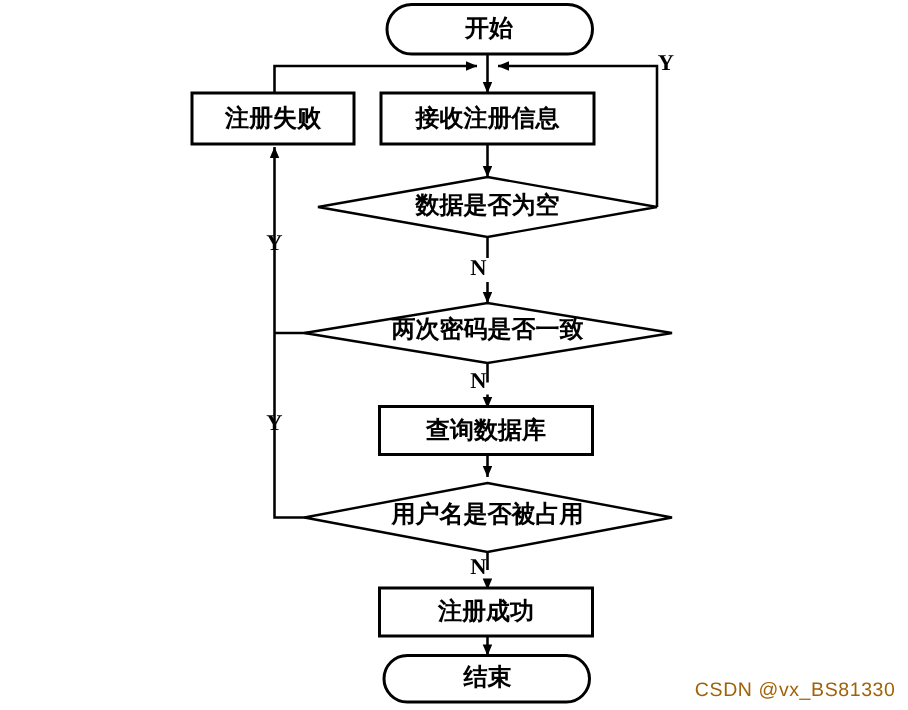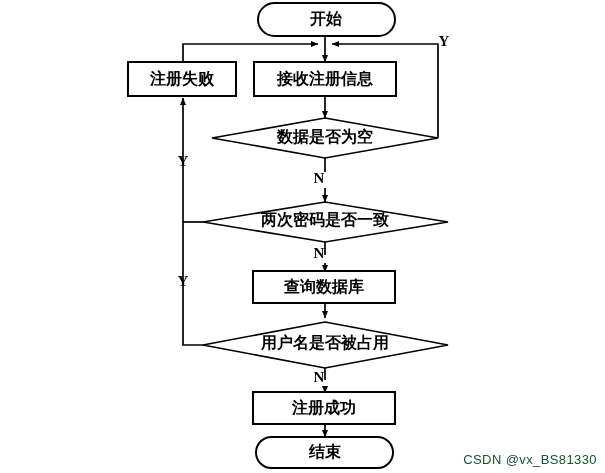--- a/index.html
+++ b/index.html
@@ -54,21 +54,21 @@
     stroke: #000000;
     stroke-width: 1.7;
     fill: none;
   }
   .watermark {
     position: absolute;
     right: 8px;
     bottom: 6px;
     font-family: "Liberation Sans", "DejaVu Sans", sans-serif;
     font-size: 13px;
-    color: #14532d;
+    color: #a16207;
     letter-spacing: 0.4px;
     white-space: nowrap;
   }
 </style>
 </head>
 <body>
 
 <div id="canvas">
 
   <svg id="flow-svg" viewBox="0 0 605 473">

